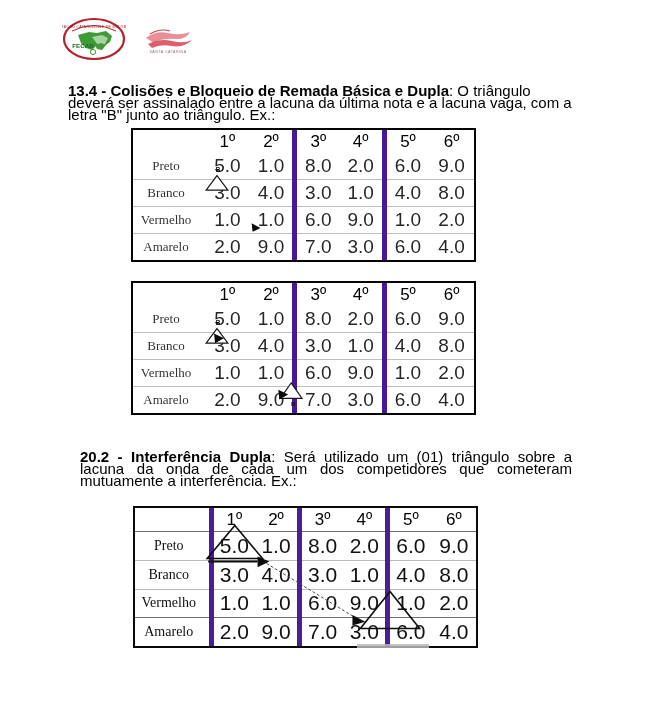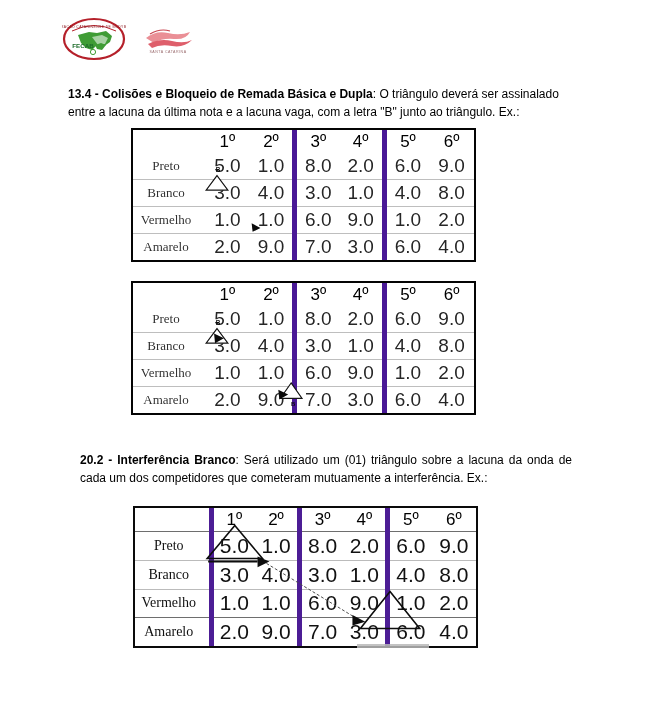--- a/index.html
+++ b/index.html
@@ -38,22 +38,22 @@
     top: 24px;
     width: 56px;
     height: 32px;
   }
   .logo-sc svg { display: block; }
 
   
   .para {
     position: absolute;
     font-family: "Liberation Sans", sans-serif;
-    font-size: 12px;
-    line-height: 18px;
+    font-size: 15px;
+    line-height: 12px;
     color: #000;
   }
   .para-134 {
     left: 68px;
     top: 85px;
     width: 505px;
   }
   .para-135 {
     left: 80px;
     top: 451px;
@@ -301,21 +301,21 @@
       <polygon points="82,52 92,57 83,62" fill="#111111"></polygon>
 
       <polygon points="160,103 171,119 149,119" fill="#ffffff" stroke="#1a1a1a" stroke-width="1.2"></polygon>
       <text x="162" y="127" font-family="'Liberation Sans',sans-serif" font-size="6" font-weight="bold" fill="#111" text-anchor="middle">B</text>
       <polygon points="147,110 157,115 148,120" fill="#111111"></polygon>
     </svg>
   </div>
 </div>
 
 <div class="para para-135">
-  <b>20.2 - </b><b>Interferência Branco</b><span>: Será utilizado um (01) triângulo sobre a lacuna da onda de cada um dos competidores que cometeram mutuamente a interferência. Ex.:</span>
+  <b>20.2 - </b><b>Interferência Dupla</b><span>: Será utilizado um (01) triângulo sobre a lacuna da onda de cada um dos competidores que cometeram mutuamente a interferência. Ex.:</span>
 </div>
 
 <div class="tbl-wrap t3" style="left:133px; top:506px;">
   <table class="grade">
     <colgroup>
       <col style="width:76px">
         <col>
         <col>
         <col>
         <col>

